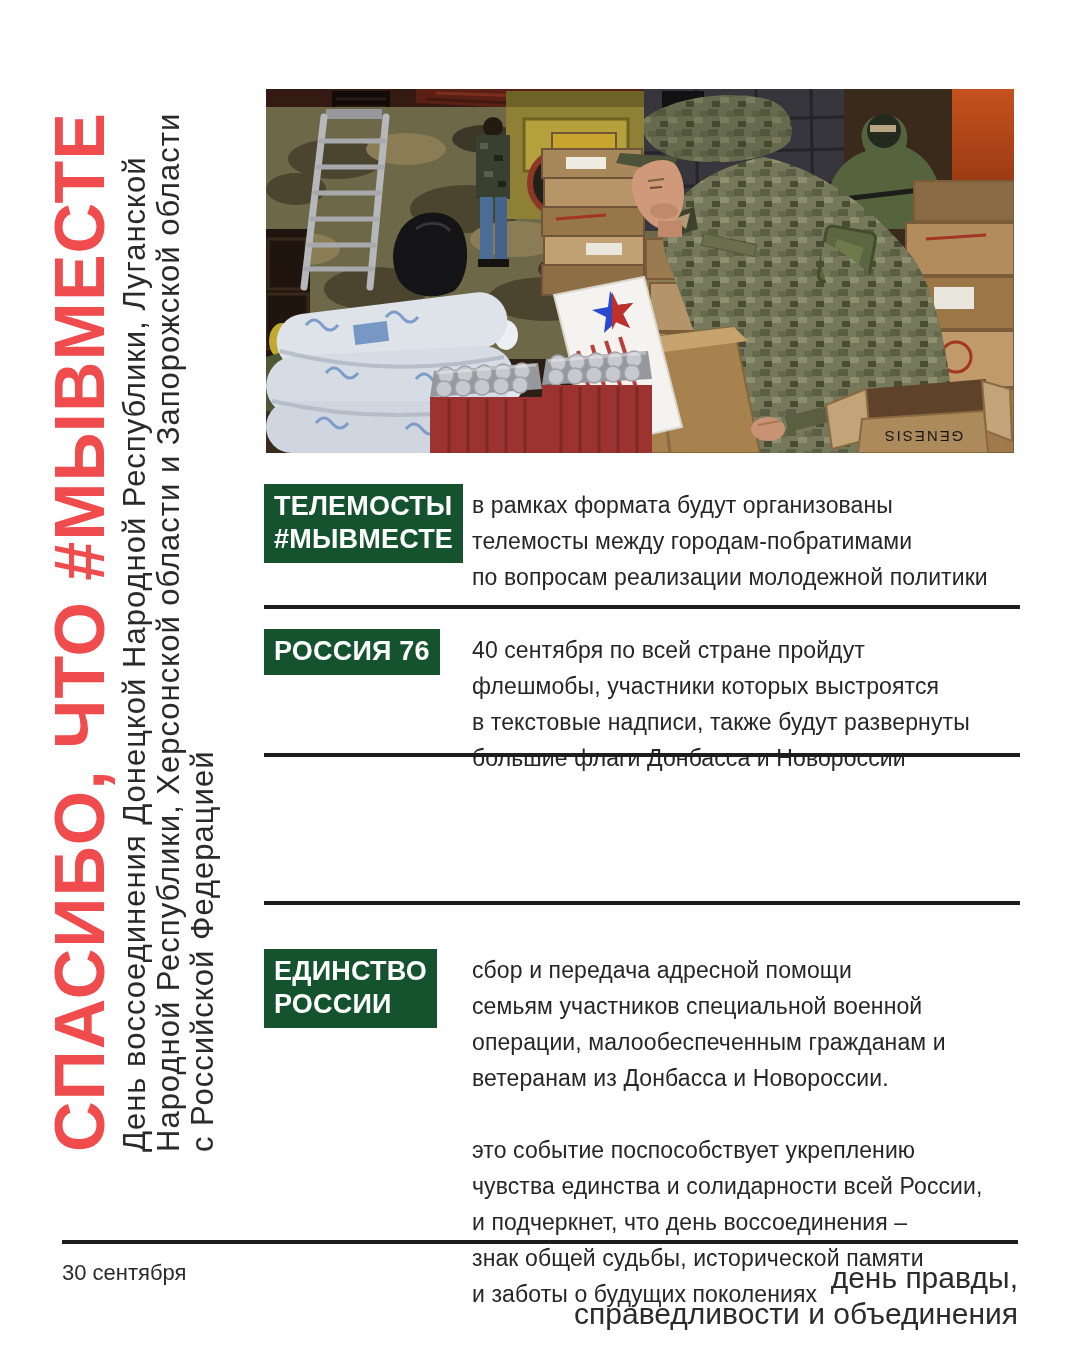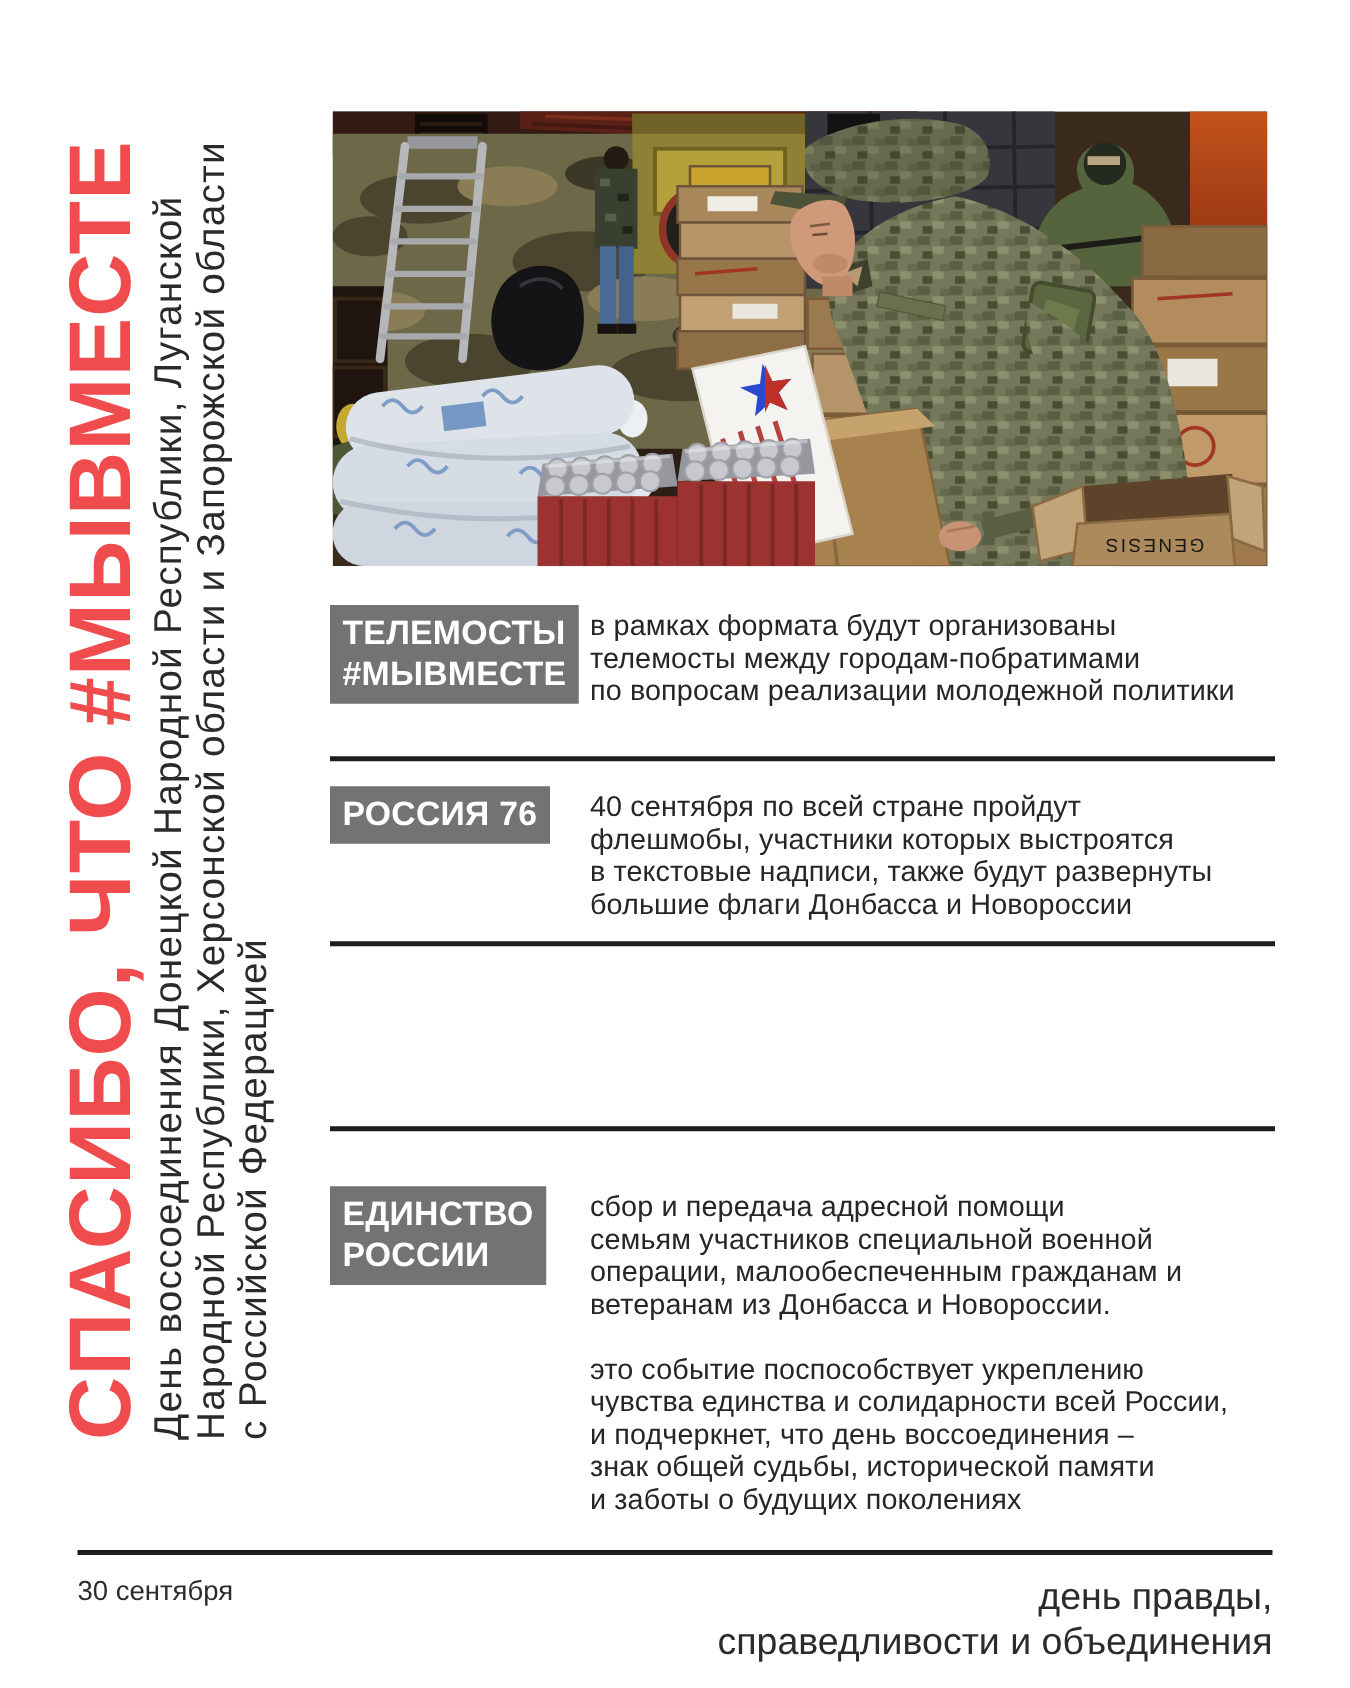--- a/index.html
+++ b/index.html
@@ -17,26 +17,26 @@
     position:absolute;left:118px;top:1152px;transform-origin:0 0;transform:rotate(-90deg);
     font-size:31px;line-height:34px;letter-spacing:1px;color:#2a2a2a;white-space:pre;
   }
   
   .photo{position:absolute;left:266px;top:89px;width:748px;height:364px;overflow:hidden;}
   .photo svg{display:block;}
   
   .row{position:absolute;left:264px;width:756px;display:flex;align-items:flex-start;}
   .badge-col{flex:0 0 208px;}
   .badge{
-    display:inline-block;background:#737373;color:#ffffff;font-weight:bold;
+    display:inline-block;background:#14532d;color:#ffffff;font-weight:bold;
     font-size:27px;line-height:33px;padding:6px 10px 7px 10px;white-space:pre-line;
     letter-spacing:0.2px;
   }
   .body-text{
-    flex:1;font-size:23px;line-height:26px;letter-spacing:0.1px;color:#262626;
+    flex:1;font-size:23px;line-height:36px;letter-spacing:0.1px;color:#262626;
     white-space:pre-line;padding-top:3px;
   }
   .hr{position:absolute;left:264px;width:756px;height:4px;background:#1d1d1d;}
   .hr-footer{position:absolute;left:62px;top:1240px;width:956px;height:4px;background:#1d1d1d;}
   .footer-date{position:absolute;left:62px;top:1260px;font-size:22px;color:#2b2b2b;}
   .footer-slogan{
     position:absolute;right:62px;top:1260px;font-size:30px;line-height:36px;color:#2b2b2b;
     text-align:right;white-space:pre-line;
   }
 </style>

